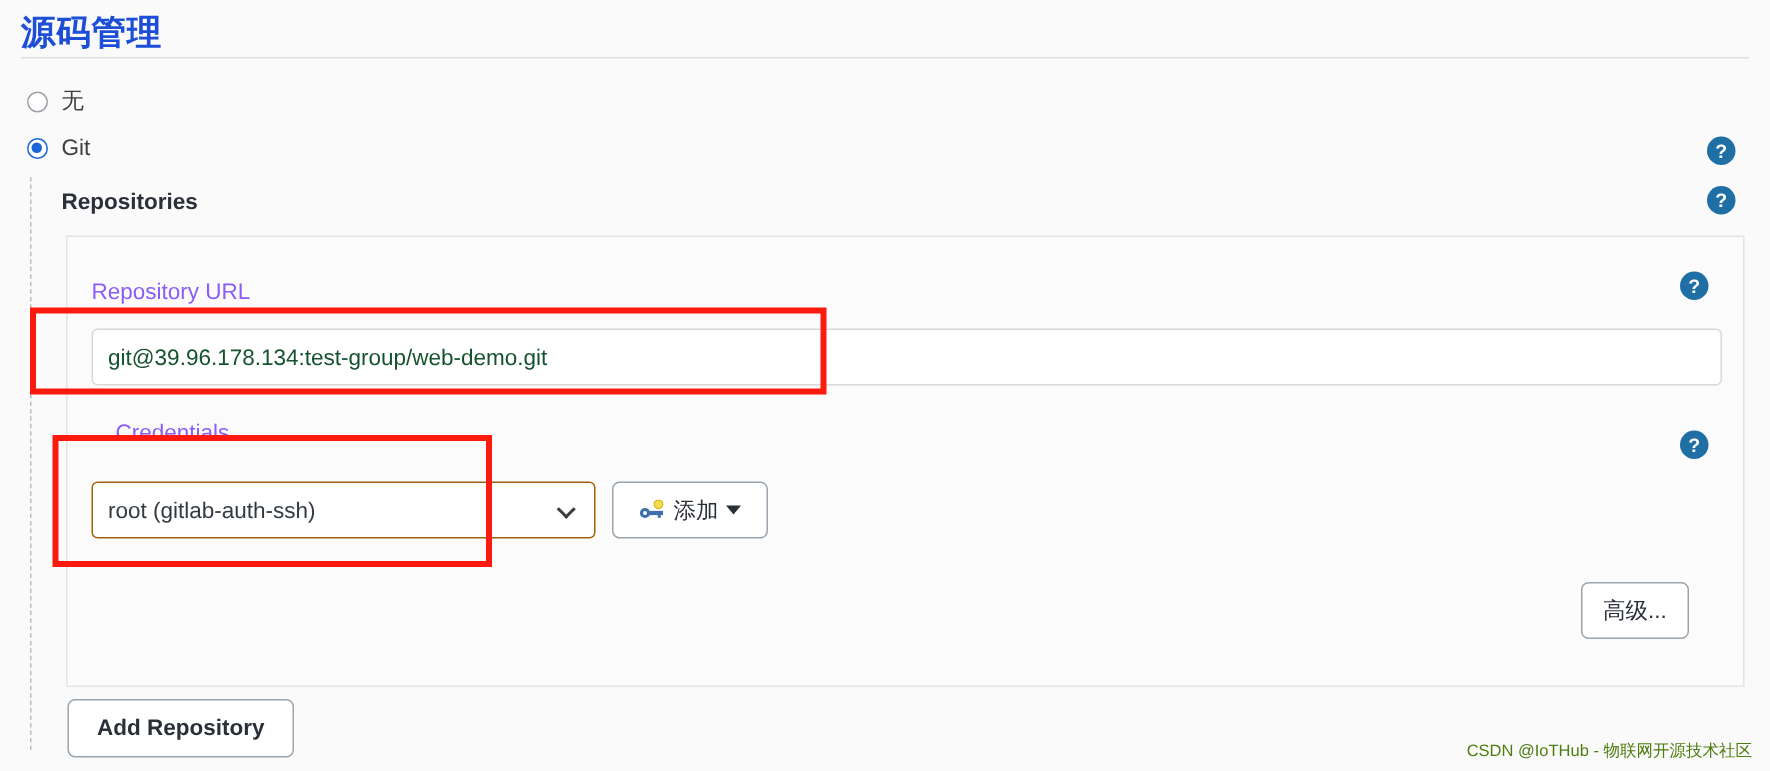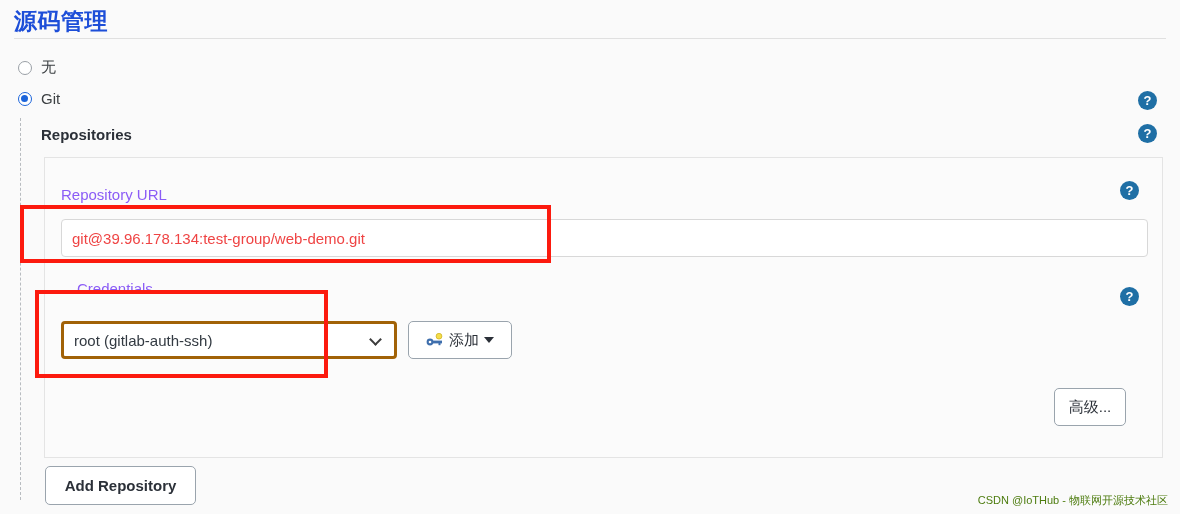--- a/index.html
+++ b/index.html
@@ -116,34 +116,34 @@
     left: 61px;
     top: 219px;
     width: 1087px;
     height: 38px;
     box-sizing: border-box;
     background: #ffffff;
     border: 1px solid #d8d8d8;
     border-radius: 4px;
     font-family: "Liberation Sans", "DejaVu Sans", sans-serif;
     font-size: 15px;
-    color: #ef4444;
+    color: #14532d;
     padding: 0 10px;
     outline: none;
   }
 
   .select-box {
     position: absolute;
     left: 61px;
     top: 321px;
     width: 336px;
     height: 38px;
     box-sizing: border-box;
     background: #ffffff;
-    border: 3px solid #a16207;
+    border: 1px solid #a16207;
     border-radius: 4px;
     display: flex;
     align-items: center;
     padding: 0 10px;
     font-size: 15px;
     color: #333a42;
   }
   .select-box .sel-value { flex: 1 1 auto; }
   .chevron {
     width: 12px; height: 12px;

